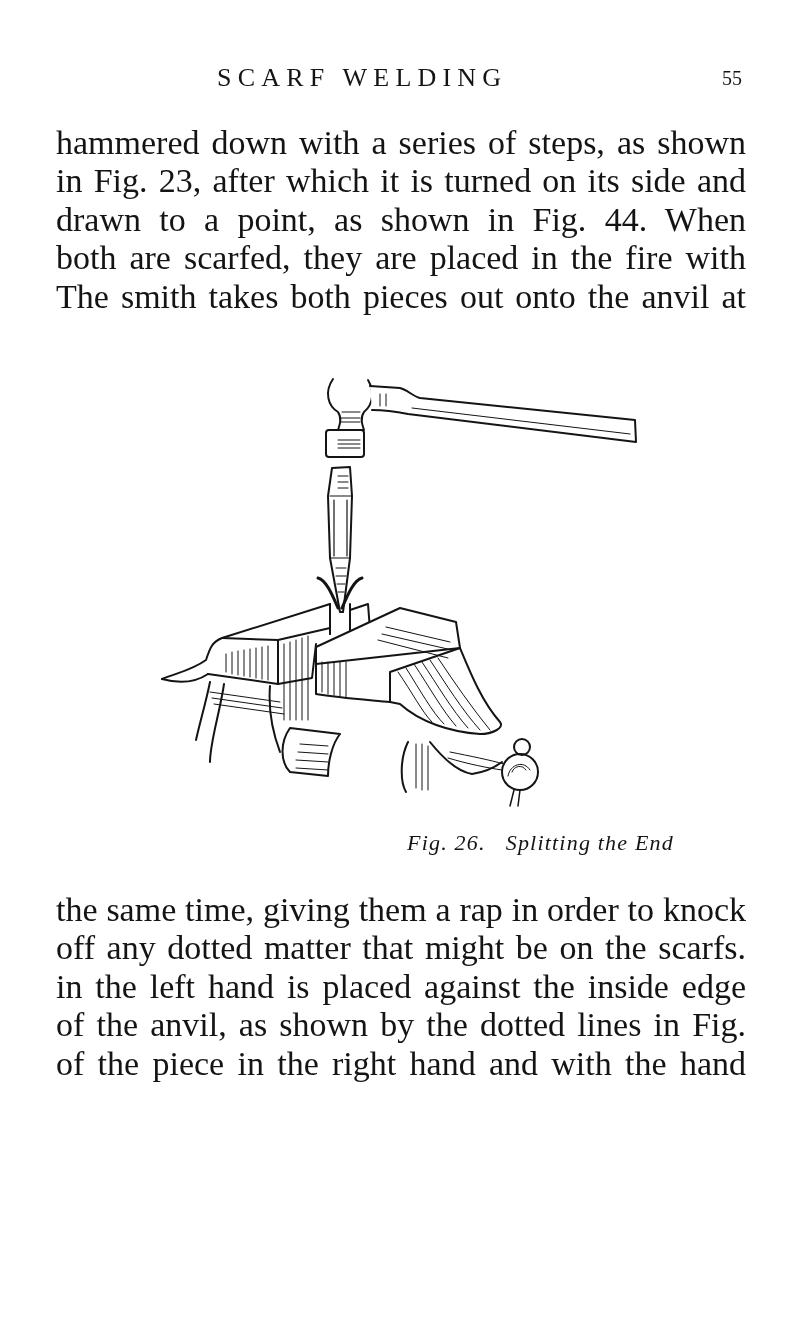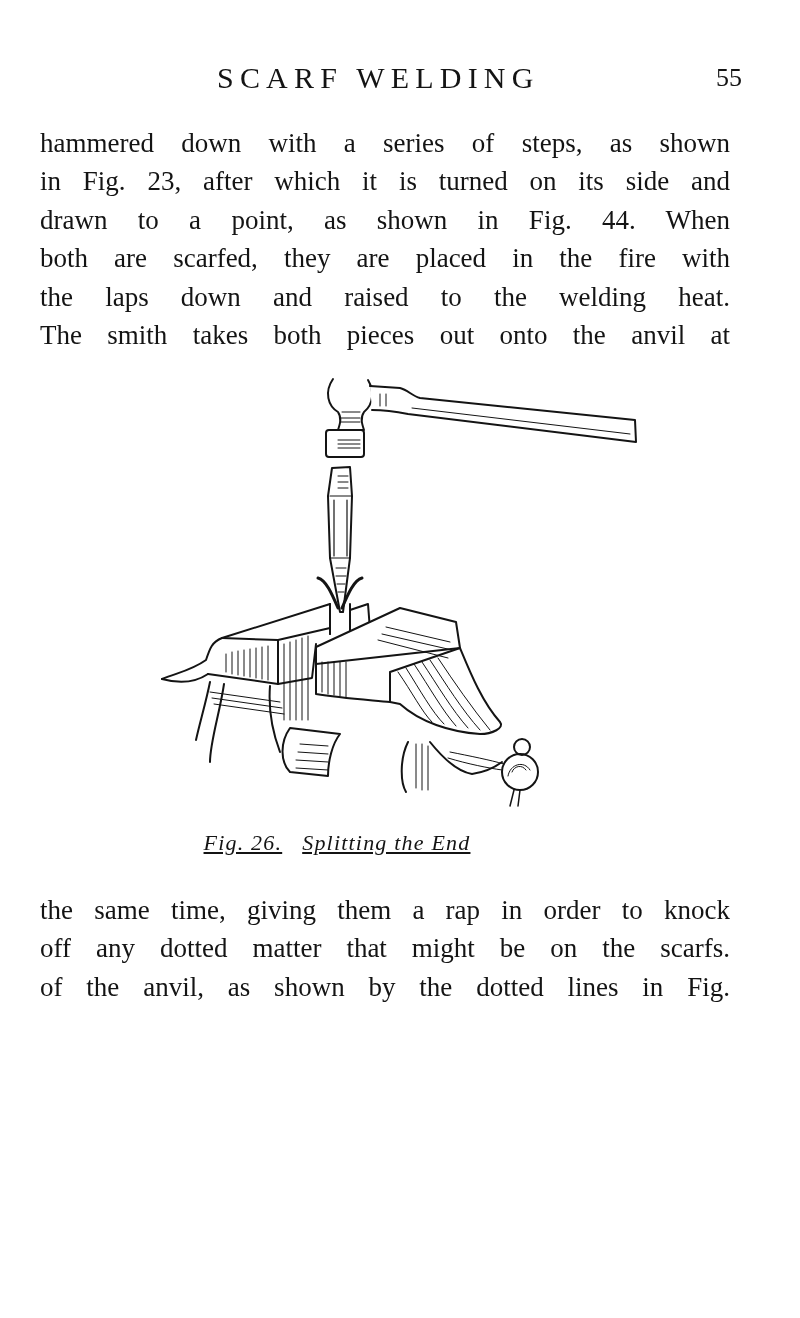--- a/index.html
+++ b/index.html
@@ -6,61 +6,60 @@
     body {
       width: 800px; height: 1318px; position: relative; overflow: hidden;
       color: #141414;
       font-family: "Liberation Serif", "DejaVu Serif", serif;
     }
     .running-head {
       position: absolute; top: 58px; left: 52px; width: 690px; height: 40px;
     }
     .running-title {
       position: absolute; left: 165px; top: 0;
-      font-size: 30px; letter-spacing: 6.2px; font-weight: normal;
+      font-size: 26px; letter-spacing: 6.2px; font-weight: normal;
       line-height: 40px;
     }
     .page-number {
       position: absolute; right: 0; top: 0;
-      font-size: 26px; line-height: 40px;
+      font-size: 20px; line-height: 40px;
     }
     .text-block {
-      position: absolute; left: 40px; width: 690px;
-      font-size: 27px; line-height: 38.4px;
+      position: absolute; left: 56px; width: 690px;
+      font-size: 34px; line-height: 38.4px;
     }
     .text-line {
       display: block; height: 38.4px; white-space: nowrap;
       text-align: justify; text-align-last: justify;
     }
     #para-1 { top: 124px; }
     #para-2 { top: 891px; }
     .figure {
       position: absolute; left: 150px; top: 372px; width: 500px; height: 450px;
     }
     .figure svg { width: 500px; height: 450px; display: block; }
     .caption {
-      position: absolute; top: 830px; left: 0; width: 674px; text-align: center;
-      font-style: italic; font-size: 22px; letter-spacing: 1.2px; text-decoration: underline;
+      position: absolute; top: 830px; left: 0; width: 674px; text-align: right;
+      font-style: italic; font-size: 22px; letter-spacing: 1.2px;
     }
     .caption .gap { display: inline-block; width: 20px; }
   </style>
 </head>
 <body>
 
 <header class="running-head">
   <span class="running-title">SCARF WELDING</span>
   <span class="page-number">55</span>
 </header>
 
 <div class="text-block" id="para-1">
   <span class="text-line">hammered down with a series of steps, as shown</span>
   <span class="text-line">in Fig. 23, after which it is turned on its side and</span>
   <span class="text-line">drawn to a point, as shown in Fig. 44.   When</span>
   <span class="text-line">both are scarfed, they are placed in the fire with</span>
-  <span class="text-line">the laps down and raised to the welding heat.</span>
   <span class="text-line">The smith takes both pieces out onto the anvil at</span>
 </div>
 
 <figure class="figure" style="margin:0;">
   <svg viewBox="0 0 500 450" fill="none" stroke="#141414" stroke-width="2" stroke-linecap="round" stroke-linejoin="round">
 
     <g>
       <path d="M183 7 C174 20 178 34 188 40 C192 46 190 52 188 58 L214 58 C212 52 210 46 214 40 C224 32 224 18 218 8" fill="#fff"></path>
       <rect x="176" y="58" width="38" height="27" rx="3" fill="#fff"></rect>
       <path d="M192 40 L210 40 M190 46 L210 46 M190 50 L210 50 M188 68 L210 68 M188 72 L210 72 M188 76 L210 76" stroke-width="1"></path>
@@ -111,14 +110,16 @@
   </svg>
 </figure>
 
 <div class="caption">
   <span>Fig. 26.</span><span class="gap"></span><span>Splitting the End</span>
 </div>
 
 <div class="text-block" id="para-2">
   <span class="text-line">the same time, giving them a rap in order to knock</span>
   <span class="text-line">off any dotted matter that might be on the scarfs.</span>
+  <span class="text-line">in the left hand is placed against the inside edge</span>
   <span class="text-line">of the anvil, as shown by the dotted lines in Fig.</span>
+  <span class="text-line">of the piece in the right hand and with the hand</span>
 </div>
 
 </body></html>

